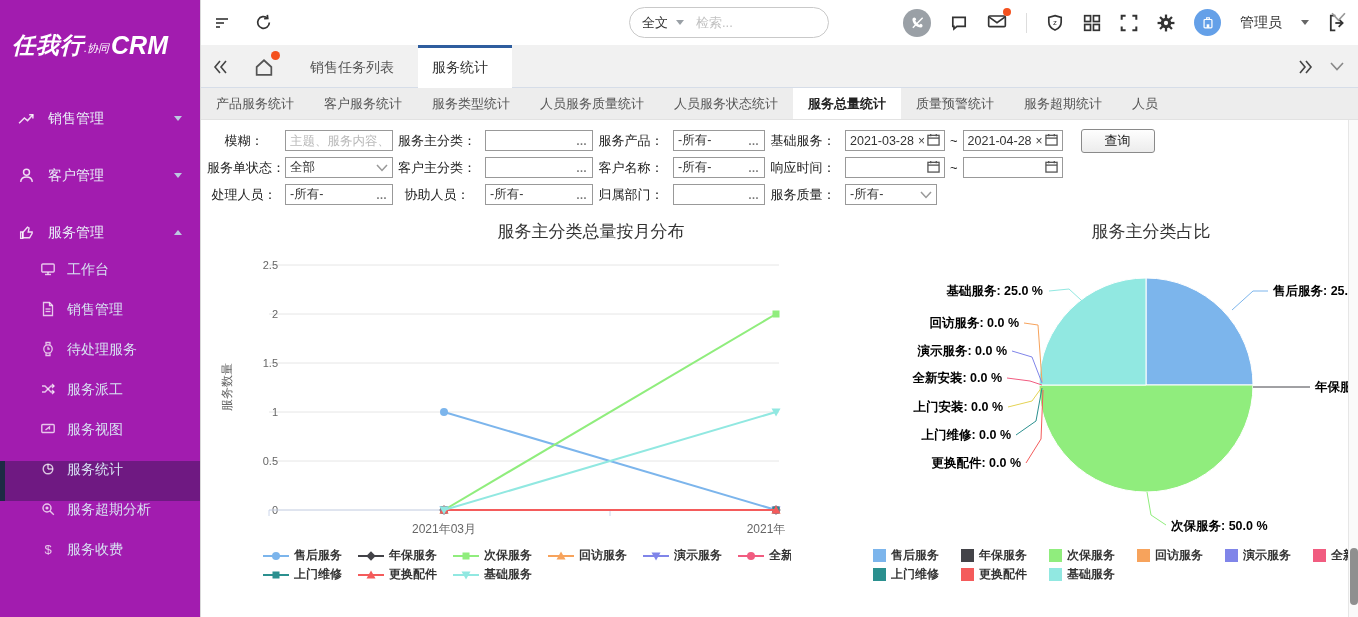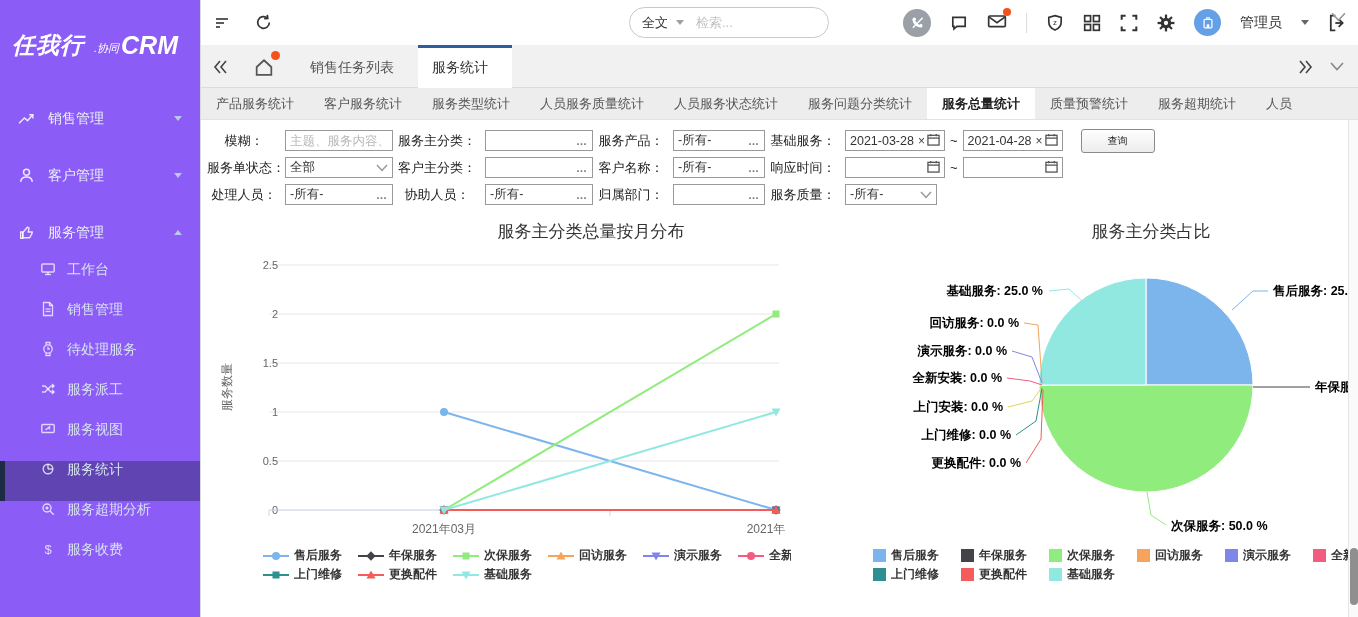--- a/index.html
+++ b/index.html
@@ -1,23 +1,23 @@
 <!DOCTYPE html>
 <html><head>
 <meta charset="utf-8">
 <style>
   *{box-sizing:border-box;margin:0;padding:0}
   body{font-family:"Liberation Sans","DejaVu Sans",sans-serif;background:#fff}
   .app{position:relative;width:1358px;height:617px;overflow:hidden;background:#fff}
 
   
-  .sidebar{position:absolute;left:0;top:0;width:200px;height:617px;background:#8b5cf6;color:#e9eff8;overflow:hidden}
+  .sidebar{position:absolute;left:0;top:0;width:200px;height:617px;background:#a21caf;color:#e9eff8;overflow:hidden}
   .logo{height:90px;display:flex;align-items:center;padding-left:12px;color:#fff;font-style:italic;white-space:nowrap}
   .logo-cn{font-size:23px;font-weight:bold;letter-spacing:1px}
-  .logo-dot{font-size:11px;margin:6px 2px 0 10px}
+  .logo-dot{font-size:11px;margin:6px 2px 0 0}
   .logo-crm{font-size:25px;font-weight:bold;letter-spacing:0px}
   .side-sec{height:57px;display:flex;align-items:center;padding:0 18px;font-size:14px;cursor:pointer}
   .side-sec .s-ic{width:17px;height:17px;margin-right:13px;color:rgba(255,255,255,.85)}
   .side-item{height:40px;display:flex;align-items:flex-start;padding:0 18px 0 40px;font-size:14px;color:#d7e1f2;cursor:pointer;position:relative}
   .side-item .s-ic{width:16px;height:16px;margin-right:11px;color:rgba(255,255,255,.75)}
   .side-item.active{background:rgba(10,20,40,.33)}
   .side-item.active::before{content:"";position:absolute;left:0;top:0;bottom:0;width:5px;background:#1d2b45}
   .caret{width:0;height:0;border-left:4px solid transparent;border-right:4px solid transparent;border-top:5px solid #bcc9e0;margin-left:auto}
   .caret.up{border-top:none;border-bottom:5px solid #bcc9e0}
   .s-ic svg{width:100%;height:100%;display:block}
@@ -65,21 +65,21 @@
   .w1l{width:78px}.w2l{width:92px}.w3l{width:80px}.w4l{width:80px}
   .fbox{height:21px;border:1px solid #999;background:#fff;display:flex;align-items:center;padding:0 4px;font-size:12.5px;color:#333;flex:0 0 auto}
   .w1{width:108px}.w2{width:108px}.w3{width:92px}
   .fbox .val{flex:1;overflow:hidden;white-space:nowrap}
   .fbox .dots{color:#777;font-weight:bold;letter-spacing:1px;font-size:11px}
   .fbox input{border:none;outline:none;width:100%;font-size:12.5px;color:#333;font-family:inherit}
   .fbox input::placeholder{color:#b9b9b9}
   .datef{width:100px}
   .datef .clr{color:#444;font-size:12px;margin-right:2px;cursor:pointer}
   .tilde{margin:0 5px}
-  .qbtn{margin-left:18px;width:74px;height:24px;border:1px solid #8a8a8a;border-radius:3px;background:linear-gradient(#fefefe,#ececec);font-size:10px;color:#222;font-family:Liberation Mono, monospace;cursor:pointer}
+  .qbtn{margin-left:18px;width:74px;height:24px;border:1px solid #8a8a8a;border-radius:3px;background:linear-gradient(#fefefe,#ececec);font-size:13px;color:#222;font-family:Liberation Mono, monospace;cursor:pointer}
 
   
   .charts{position:absolute;left:0;top:215px;width:1148px;height:402px;background:#fff}
   .chart-svg{position:absolute;top:0}
   #lineChart{left:5px}
   #pieChart{left:620px}
   .legend{position:absolute;top:331px;width:585px}
   #lineLegend{left:5px}
   #pieLegend{left:620px;width:538px}
   .lrow{display:flex;align-items:center;white-space:nowrap;overflow:hidden;height:19px}
@@ -408,23 +408,20 @@
           <span>客户服务统计</span>
         </div>
         <div class="subtab">
           <span>服务类型统计</span>
         </div>
         <div class="subtab">
           <span>人员服务质量统计</span>
         </div>
         <div class="subtab">
           <span>人员服务状态统计</span>
-        </div>
-        <div class="subtab">
-          <span>服务问题分类统计</span>
         </div>
         <div class="subtab active">
           <span>服务总量统计</span>
         </div>
         <div class="subtab">
           <span>质量预警统计</span>
         </div>
         <div class="subtab">
           <span>服务超期统计</span>
         </div>

